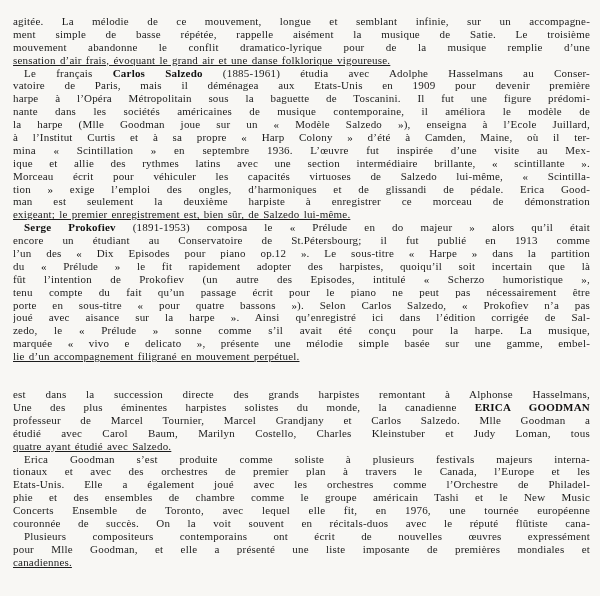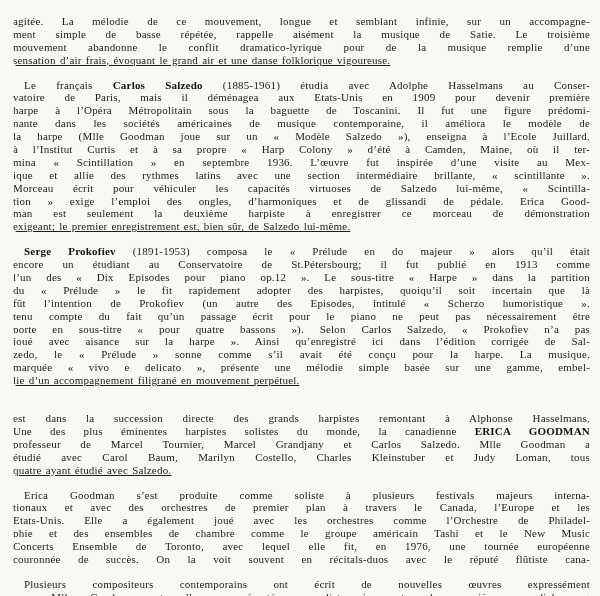--- a/index.html
+++ b/index.html
@@ -1,15 +1,15 @@
 <!DOCTYPE html>
 <html><head>
 <meta charset="utf-8">
 <style>
-  * { margin: 0; padding: 0; box-sizing: border-box; border-radius: 15px; }
+  * { margin: 0; padding: 0; box-sizing: border-box; }
   html, body { width: 600px; height: 596px; }
   body {
     background: #f8f7f4;
     font-family: "Liberation Serif", "DejaVu Serif", serif;
     color: #1c1c1c;
     overflow: hidden;
   }
   .page {
     width: 600px;
     height: 596px;
@@ -23,21 +23,21 @@
     line-height: 12.9px;
     height: 12.9px;
     letter-spacing: 0.2px;
     word-spacing: 1.2px;
     text-align: justify;
     text-align-last: justify;
     overflow: hidden;
     white-space: normal;
   }
   .line.last { text-align-last: left; text-decoration: underline; }
-  .line.indent { text-indent: 11px; margin-top: 12px; }
+  .line.indent { text-indent: 11px; }
   .line b { font-weight: bold; color: #121212; }
 </style>
 </head>
 <body>
 
 <div class="page">
   <section class="text-block">
       <div class="line">agitée. La mélodie de ce mouvement, longue et semblant infinie, sur un accompagne-</div>
       <div class="line">ment simple de basse répétée, rappelle aisément la musique de Satie. Le troisième</div>
       <div class="line">mouvement abandonne le conflit dramatico-lyrique pour de la musique remplie d’une</div>

